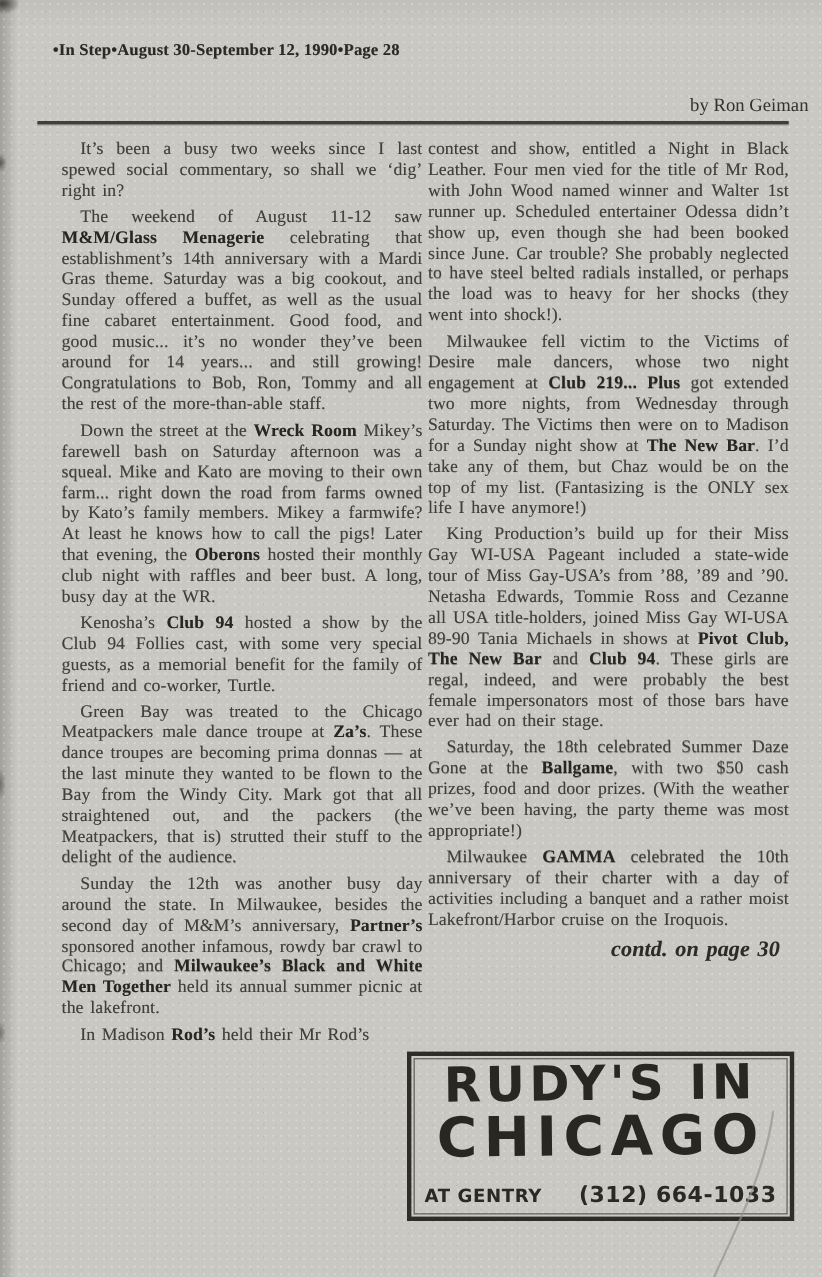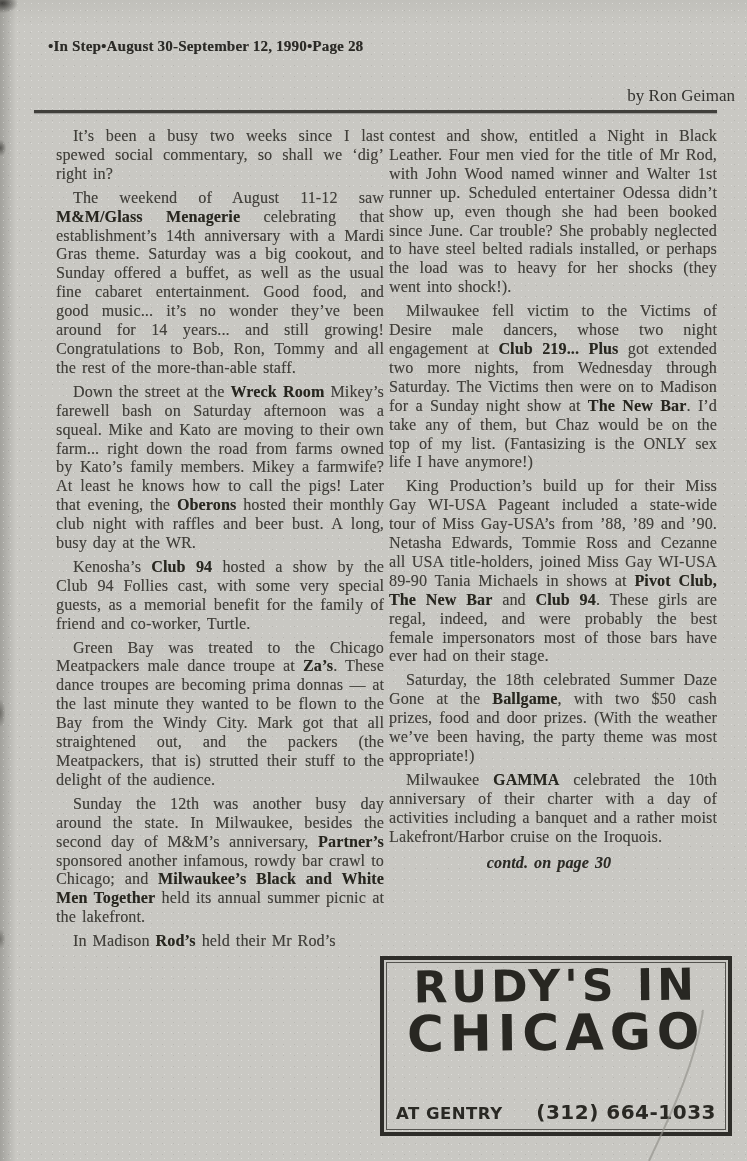--- a/index.html
+++ b/index.html
@@ -47,25 +47,25 @@
     color:#413f3a;
     text-shadow:.25px .25px .35px rgba(45,44,40,.4);
   }
   .col-left{left:56px;}
   .col-right{left:389px;}
   .col p{margin:0 0 5px 0;text-indent:17px;}
   .col p.no-indent{text-indent:0;}
   .col b{font-weight:bold;color:#27261f;}
   .contd{
     margin-top:7px;padding-right:8px;
-    text-align:center;font-weight:bold;font-style:italic;
-    font-size:16px;color:#2c2b26;text-indent:0;
+    text-align:right;font-weight:bold;font-style:italic;
+    font-size:20px;color:#2c2b26;text-indent:0;
   }
   .ad{
-    position:absolute;left:380px;top:956px;width:352px;height:180px;
+    position:absolute;left:370px;top:956px;width:352px;height:154px;
     border:4px solid #2e2d29;box-sizing:border-box;
   }
   .ad-liner{
     position:absolute;inset:2px;border:1px solid rgba(55,54,50,.8);
     pointer-events:none;
   }
   .ad-head{
     position:absolute;left:0;right:0;top:2px;text-align:center;
     font-family:"DejaVu Sans","Liberation Sans",sans-serif;
     font-weight:bold;color:#27262

